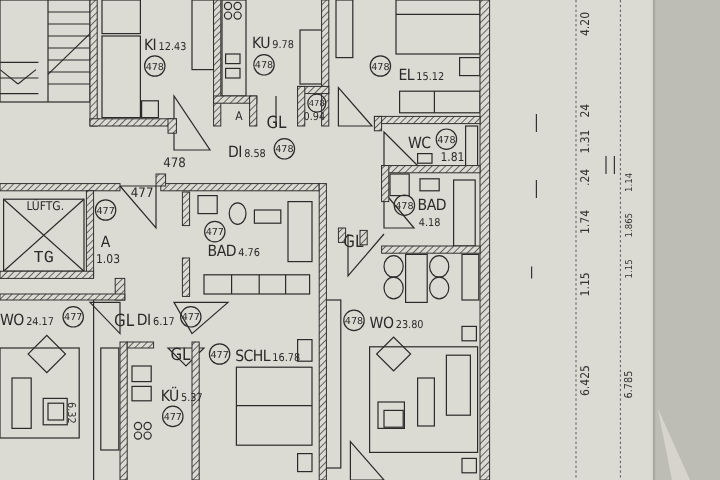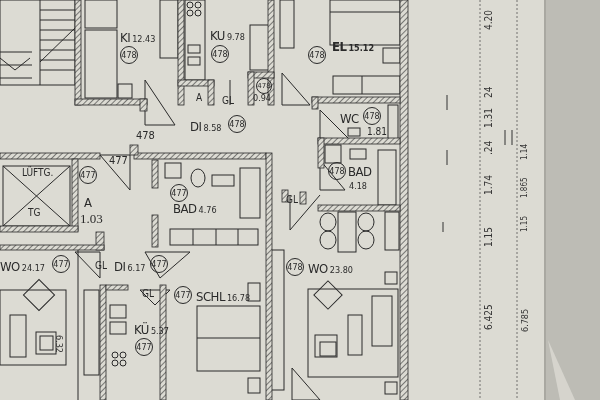--- a/index.html
+++ b/index.html
@@ -5,21 +5,21 @@
   html, body { margin:0; padding:0; }
   body { width:600px; height:400px; overflow:hidden; background:#c9c8c0; font-family:"Liberation Sans", sans-serif; }
   .sheet { position:absolute; left:0; top:0; width:545px; height:400px; background:#dcdbd3; }
   .table-bg { position:absolute; left:545px; top:0; width:55px; height:400px; background:#bdbcb5; }
   svg { position:absolute; left:0; top:0; }
   .lbl { position:absolute; font-family:"DejaVu Sans Condensed","DejaVu Sans", sans-serif; color:#2a2a2a; white-space:nowrap; line-height:1; }
   .room { font-size:13px; letter-spacing:-0.5px; }
   .area { font-size:9px; margin-left:2px; }
   .badge { position:absolute; width:18px; height:18px; border:1.3px solid #2a2a2a; border-radius:50%; font-size:8px; display:flex; align-items:center; justify-content:center; color:#2a2a2a; font-family:"DejaVu Sans", sans-serif; box-sizing:border-box; }
   .dim { position:absolute; font-size:10px; color:#333; transform:rotate(-90deg); transform-origin:left top; white-space:nowrap; font-family:"DejaVu Sans Condensed","DejaVu Sans", sans-serif; }
-  .small { font-size:10px; }
+  .small { font-size:14px; }
 </style>
 </head>
 <body>
 
 <div class="sheet"></div>
 <div class="table-bg"></div>
 
 <svg width="600" height="400">
   <defs>
     <pattern id="hatch" width="4" height="4" patternUnits="userSpaceOnUse" patternTransform="rotate(45)">
@@ -185,21 +185,21 @@
   <path d="M548 340 L575 400 L560 400 Z" fill="#e6e5de" opacity="0.6"></path>
 </svg>
 
 <div class="lbl" style="left:120px;top:29px;"><span class="room">KI</span><span class="area">12.43</span></div>
 <div class="badge" style="left:120px;top:46px;">478</div>
 
 <div class="lbl" style="left:210px;top:27px;"><span class="room">KU</span><span class="area">9.78</span></div>
 <div class="badge" style="left:211px;top:45px;">478</div>
 
 <div class="badge" style="left:308px;top:46px;">478</div>
-<div class="lbl" style="left:332px;top:38px;font-weight:bold;"><span class="room">EL</span><span class="area">15.12</span></div>
+<div class="lbl" style="left:332px;top:54px;"><span class="room">EL</span><span class="area">15.12</span></div>
 
 <div class="badge" style="left:256px;top:78px;width:16px;height:16px;font-size:7px;">478</div>
 <div class="lbl small" style="left:253px;top:94px;font-size:9px;">0.94</div>
 
 <div class="lbl" style="left:196px;top:93px;font-size:10px;">A</div>
 <div class="lbl small" style="left:222px;top:96px;">GL</div>
 
 <div class="lbl" style="left:190px;top:118px;"><span class="room">DI</span><span class="area">8.58</span></div>
 <div class="badge" style="left:228px;top:115px;">478</div>
 
@@ -213,25 +213,25 @@
 
 <div class="lbl small" style="left:136px;top:130px;font-size:11px;">478</div>
 <div class="lbl small" style="left:109px;top:155px;font-size:11px;">477</div>
 
 <div class="badge" style="left:170px;top:184px;">477</div>
 <div class="lbl" style="left:173px;top:200px;"><span class="room">BAD</span><span class="area">4.76</span></div>
 
 <div class="lbl small" style="left:286px;top:195px;">GL</div>
 
 <div class="lbl" style="left:22px;top:168px;font-size:10px;">LÜFTG.</div>
-<div class="lbl" style="left:28px;top:208px;font-size:10px;">TG</div>
+<div class="lbl" style="left:28px;top:208px;font-size:14px;font-family:Liberation Mono, monospace;">TG</div>
 
 <div class="badge" style="left:79px;top:166px;">477</div>
 <div class="lbl room" style="left:84px;top:196px;">A</div>
-<div class="lbl" style="left:80px;top:212px;font-size:13px;font-family:Liberation Serif, serif;">1.03</div>
+<div class="lbl" style="left:80px;top:212px;font-size:10px;">1.03</div>
 
 <div class="lbl" style="left:0px;top:258px;"><span class="room">WO</span><span class="area">24.17</span></div>
 <div class="badge" style="left:52px;top:255px;">477</div>
 
 <div class="lbl small" style="left:95px;top:261px;">GL</div>
 <div class="lbl" style="left:114px;top:258px;"><span class="room">DI</span><span class="area">6.17</span></div>
 <div class="badge" style="left:150px;top:255px;">477</div>
 
 <div class="lbl small" style="left:142px;top:289px;">GL</div>
 <div class="lbl" style="left:134px;top:321px;"><span class="room">KÜ</span><span class="area">5.37</span></div>

